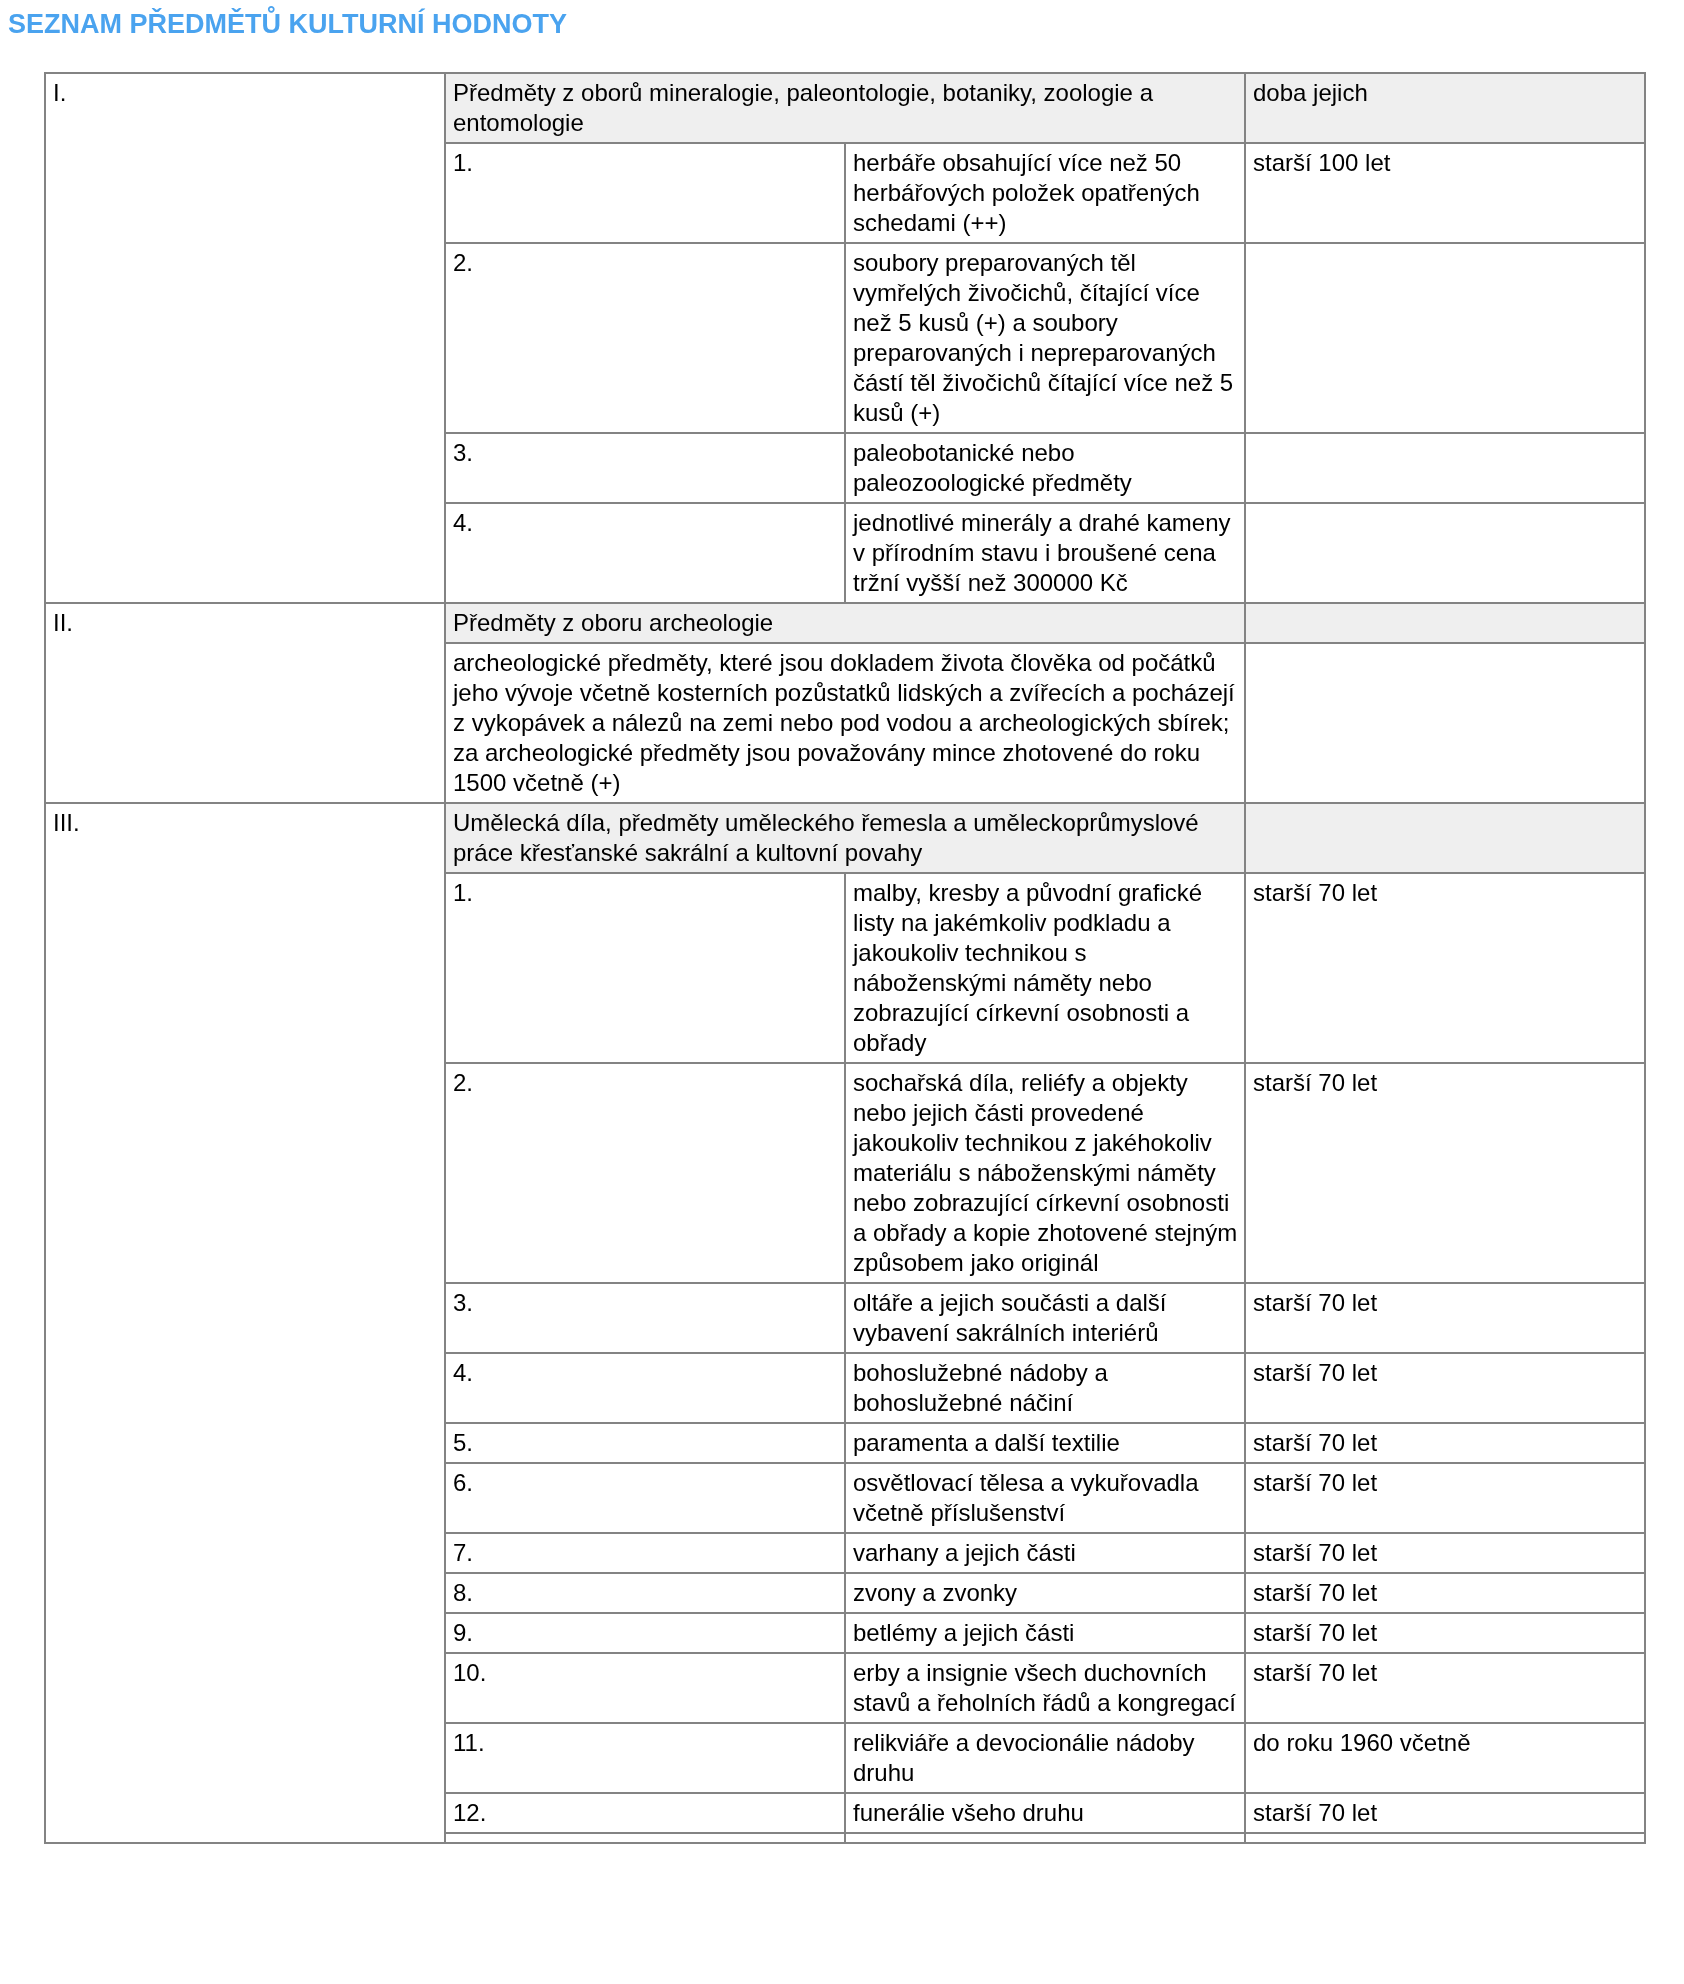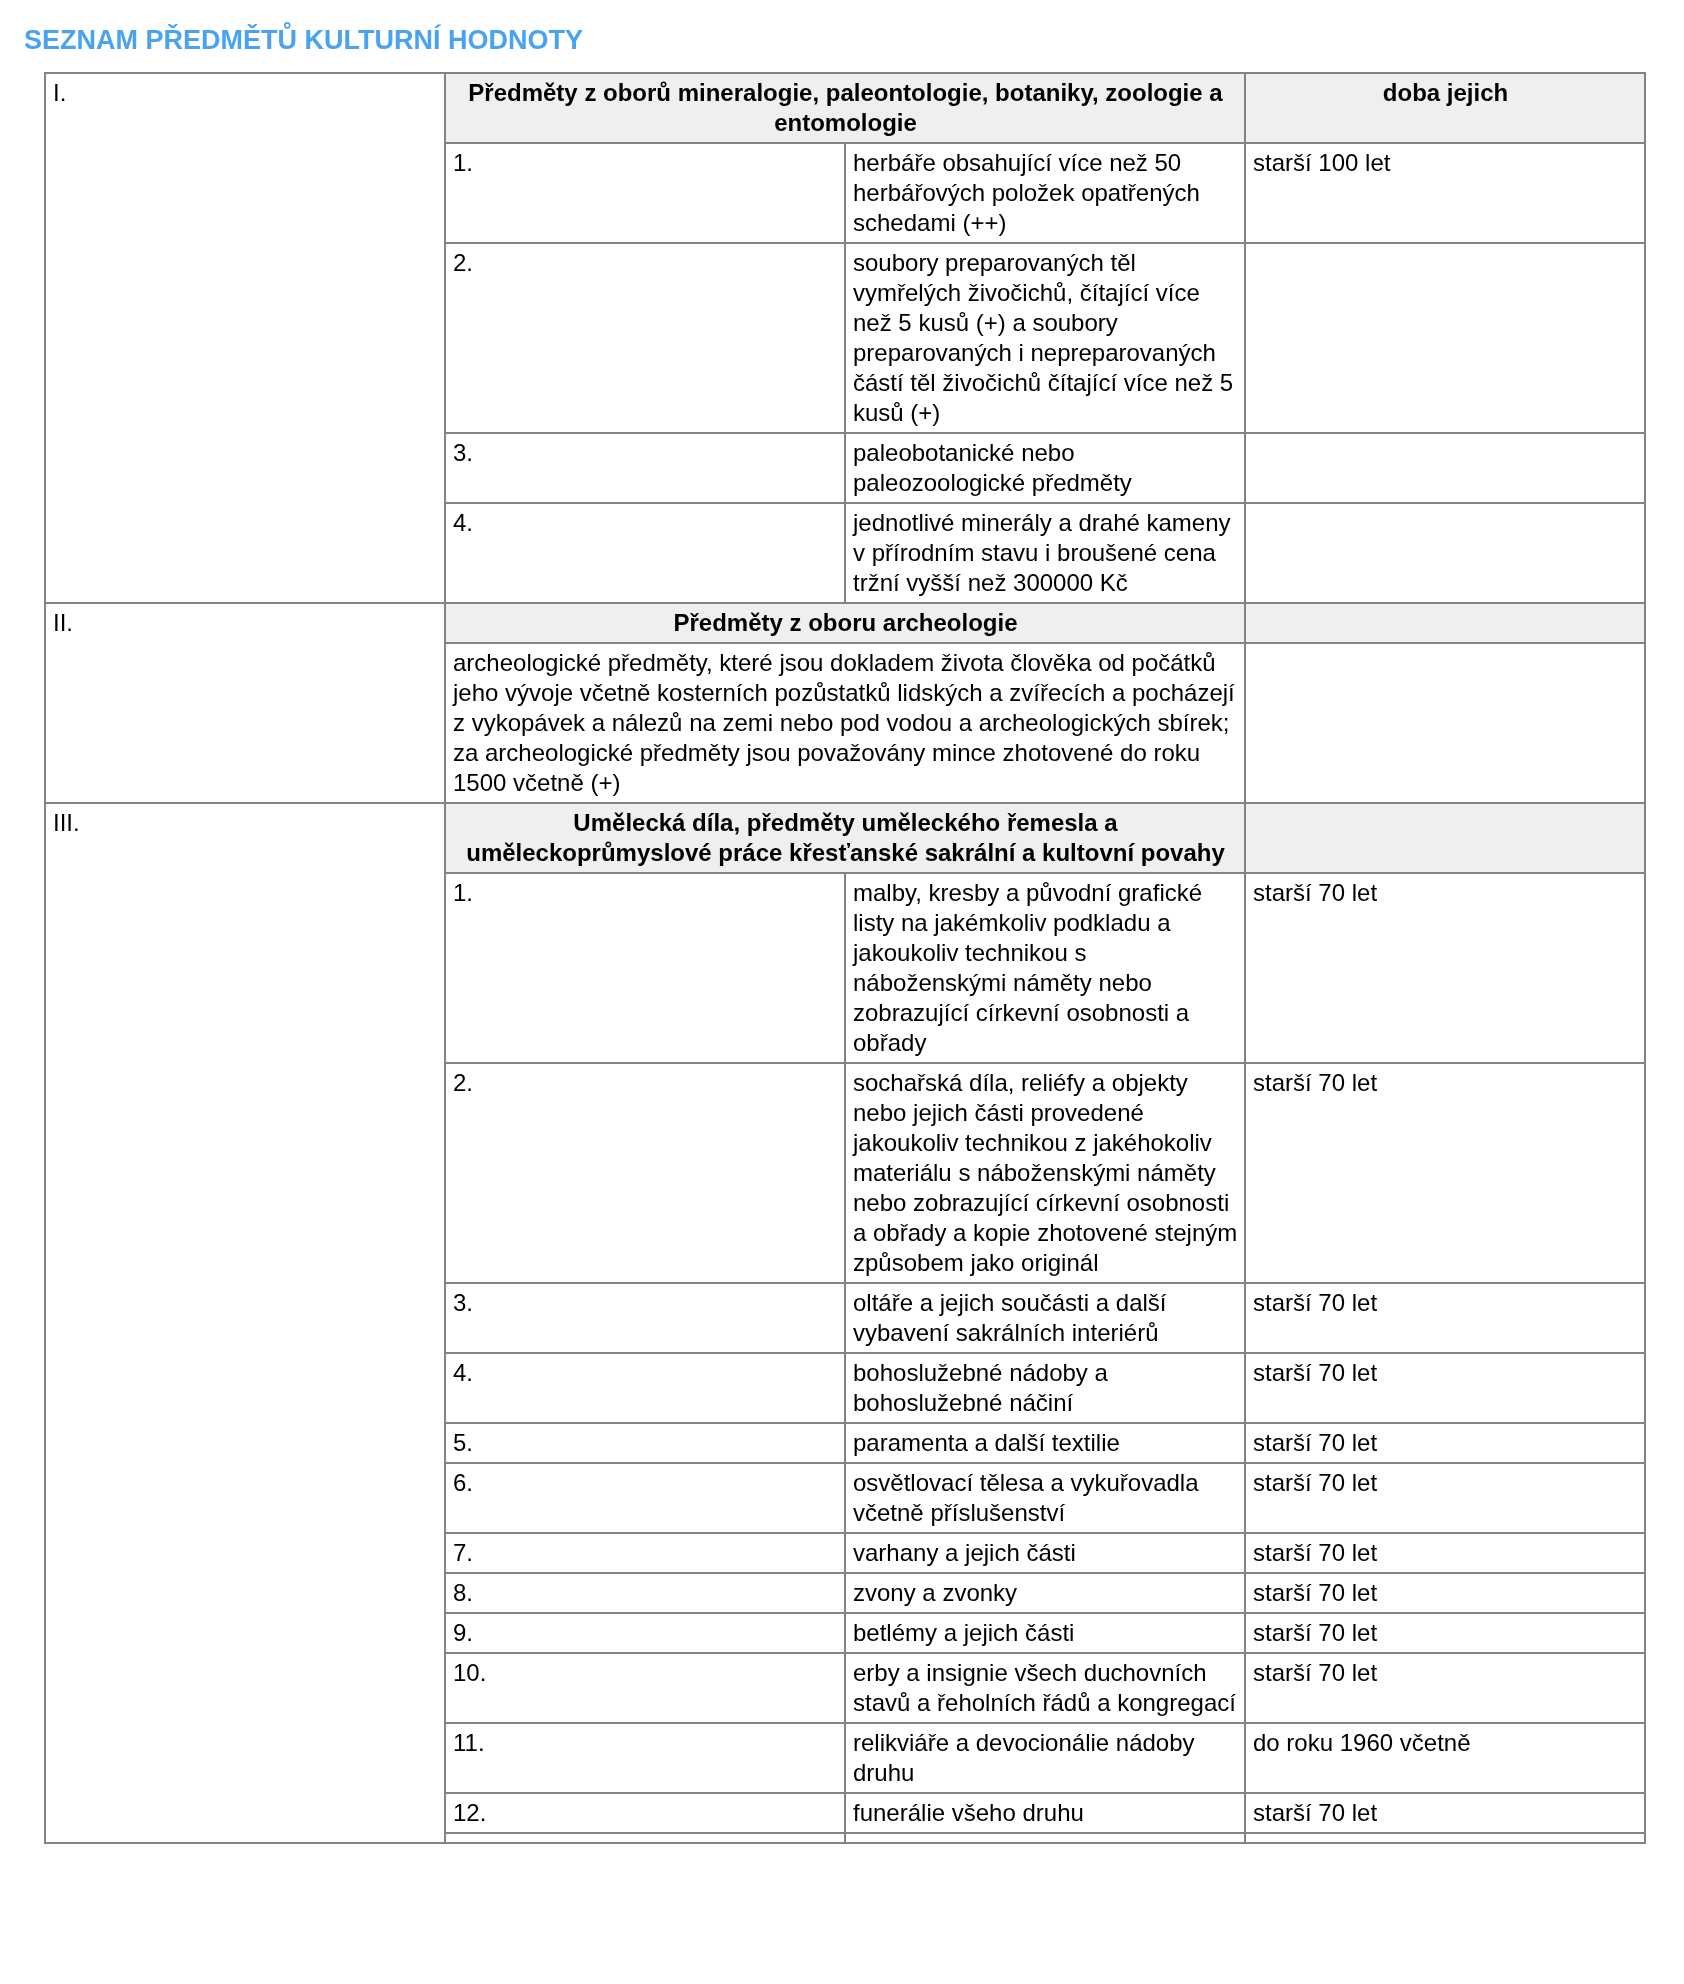--- a/index.html
+++ b/index.html
@@ -1,27 +1,27 @@
 <!DOCTYPE html>
 <html><head>
 <meta charset="utf-8">
 <style>
   html, body { margin: 0; padding: 0; background: #ffffff; }
   body { width: 1684px; height: 1984px; overflow: hidden; position: relative;
          font-family: "Liberation Sans", sans-serif; color: #000; }
-  .page-title { position: absolute; left: 8px; top: 8px; margin: 16px;
+  .page-title { position: absolute; left: 8px; top: 8px; margin: 0;
                 font-size: 27px; line-height: 32px; font-weight: bold; color: #4aa3ef;
                 letter-spacing: 0px; }
   table.list { position: absolute; left: 44px; top: 72px; width: 1600px;
                border-collapse: collapse; table-layout: fixed;
                font-size: 24px; line-height: 30px; }
   table.list col { width: 400px; }
   table.list td { border: 2px solid #838383; padding: 4px 6px 4px 7px; vertical-align: top;
                   word-wrap: break-word; }
-  table.list td.head { background: #efefef; font-weight: bold; text-align: center; }
+  table.list td.head { background: #efefef; font-weight: normal; }
   table.list td.head-plain { background: #efefef; }
 </style>
 </head>
 <body>
 
 <h1 class="page-title">SEZNAM PŘEDMĚTŮ KULTURNÍ HODNOTY</h1>
 
 <table class="list">
   <colgroup>
       <col>

